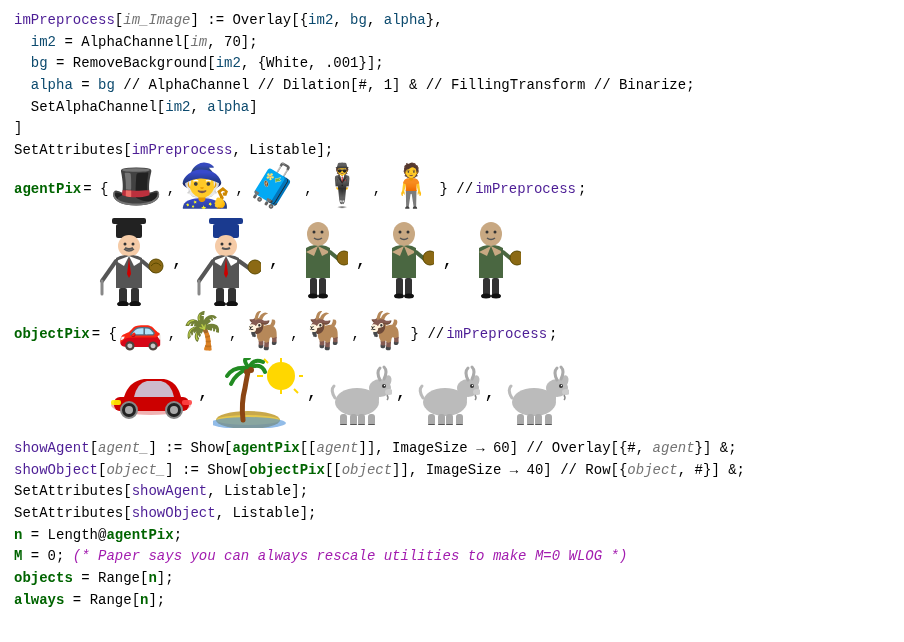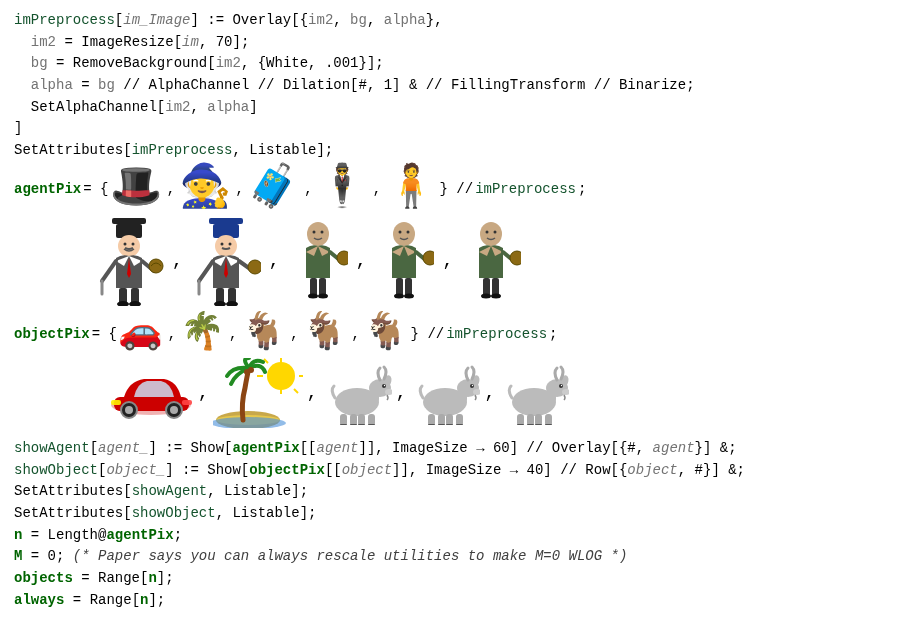--- a/index.html
+++ b/index.html
@@ -9,24 +9,24 @@
       font-size: 14px;
       padding: 10px 14px;
       color: #000;
       width: 904px;
       min-height: 642px;
     }
     .code-block {
       line-height: 1.55;
       white-space: pre;
     }
-    .sym-blue { color: #14532d; }
-    .sym-teal { color: #737373; }
+    .sym-blue { color: #4c1d95; }
+    .sym-teal { color: #0c4a6e; }
     .sym-green { color: #006400; font-weight: bold; }
-    .comment { color: #404040; font-style: italic; }
+    .comment { color: #a21caf; font-style: italic; }
     .var-it { color: #737373; font-style: italic; }
     .figure-area {
       margin: 4px 0 10px 0;
     }
     
     .agent-pix-line {
       display: flex;
       align-items: center;
       gap: 2px;
       margin: 6px 0 6px 0;
@@ -54,21 +54,21 @@
     .sep { color: #000; margin: 0 2px; }
     
     span.plain { color: #000; }
   </style>
 </head>
 <body>
 
 <div>
 
   <div class="code-block"><span class="sym-blue">imPreprocess</span><span class="plain">[</span><span class="var-it">im_Image</span><span class="plain">] := Overlay[{</span><span class="sym-teal">im2</span><span class="plain">, </span><span class="sym-teal">bg</span><span class="plain">, </span><span class="sym-teal">alpha</span><span class="plain">},</span>
-  <span class="sym-teal">im2</span><span class="plain"> = ImageResize[</span><span class="var-it">im</span><span class="plain">, 70];</span>
+  <span class="sym-teal">im2</span><span class="plain"> = AlphaChannel[</span><span class="var-it">im</span><span class="plain">, 70];</span>
   <span class="sym-teal">bg</span><span class="plain"> = RemoveBackground[</span><span class="sym-teal">im2</span><span class="plain">, {White, .001}];</span>
   <span class="sym-teal">alpha</span><span class="plain"> = </span><span class="sym-teal">bg</span><span class="plain"> // AlphaChannel // Dilation[#, 1] &amp; // FillingTransform // Binarize;</span>
   <span class="plain">SetAlphaChannel[</span><span class="sym-teal">im2</span><span class="plain">, </span><span class="sym-teal">alpha</span><span class="plain">]</span>
 <span class="plain">]</span>
 <span class="plain">SetAttributes[</span><span class="sym-blue">imPreprocess</span><span class="plain">, Listable];</span>
 </div>
 
   <div class="agent-pix-line">
     <span class="sym-green">agentPix</span>
     <span class="plain"> = {</span>

